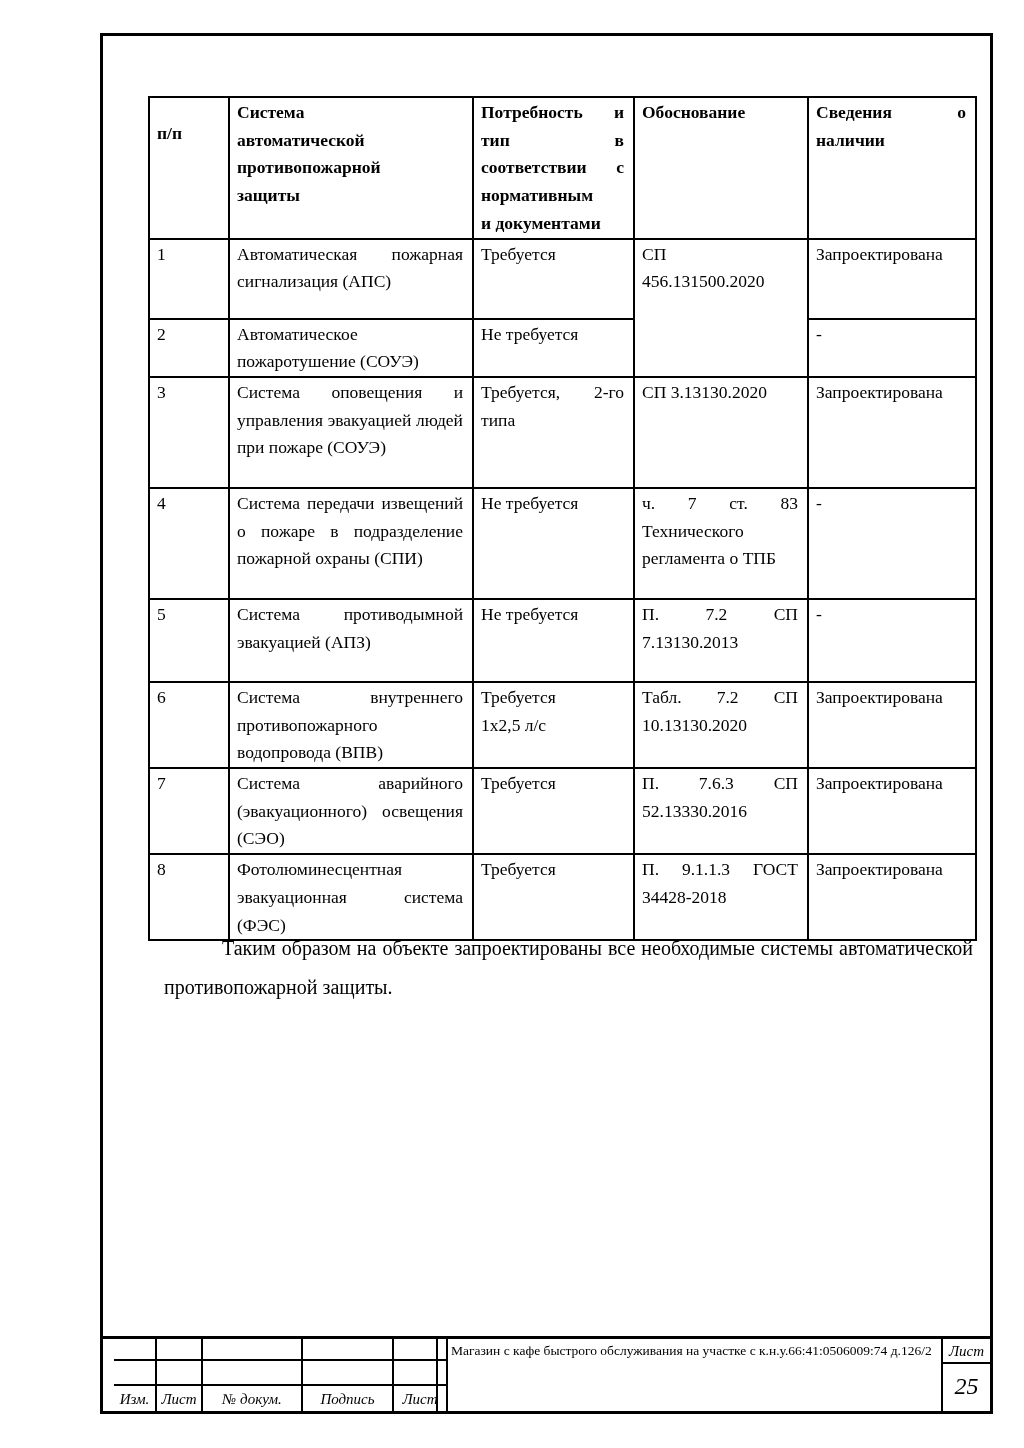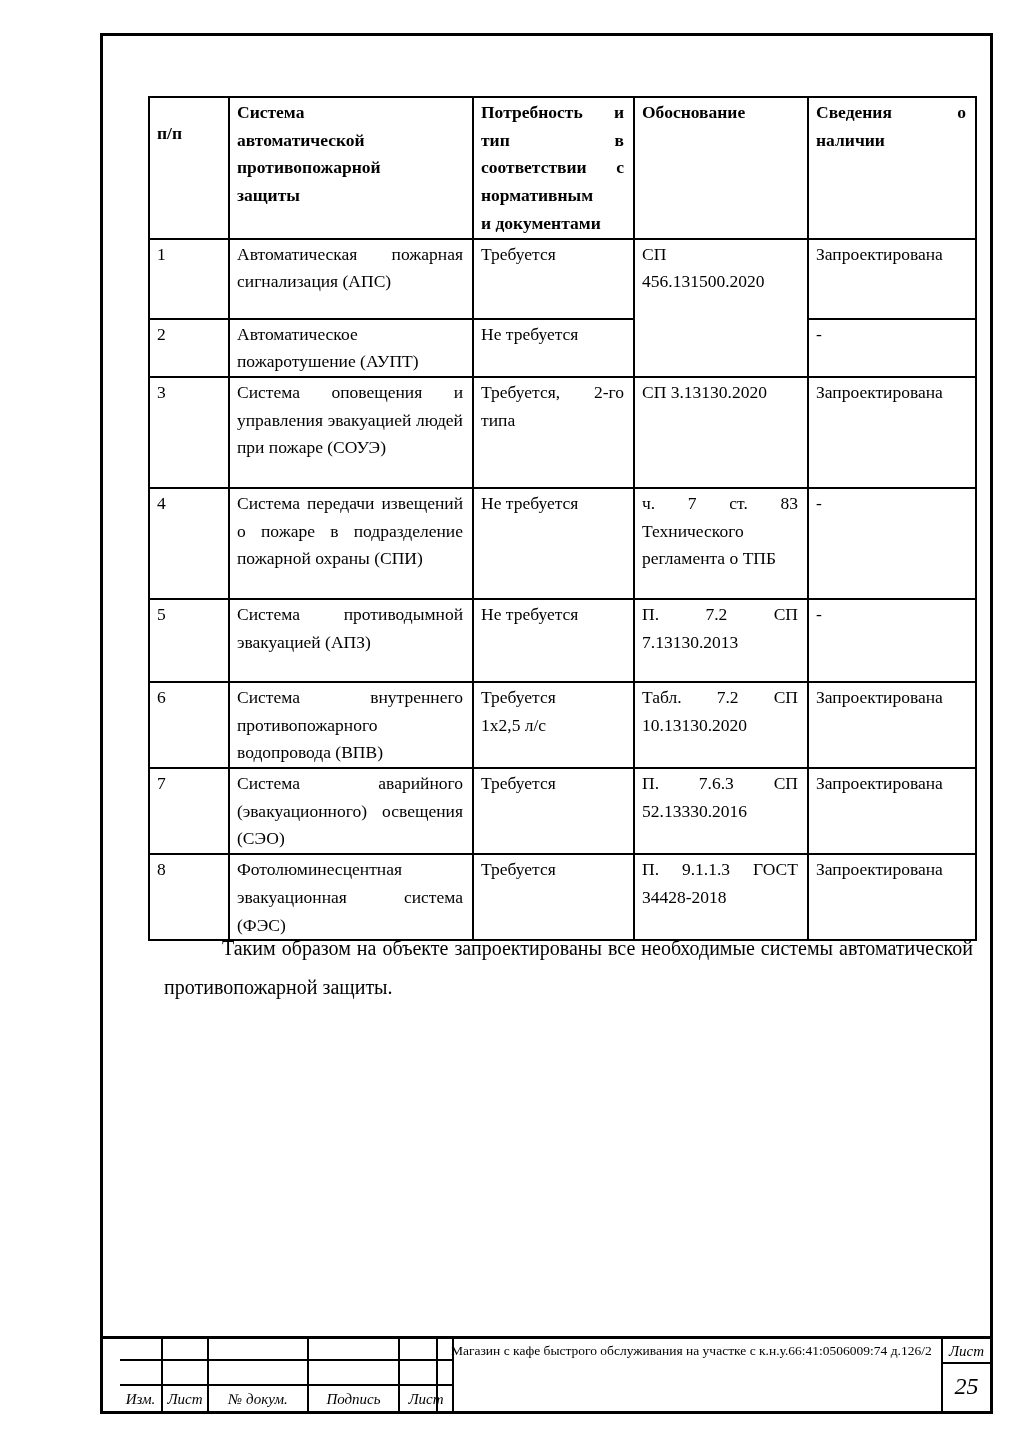--- a/index.html
+++ b/index.html
@@ -54,21 +54,21 @@
   }
   
   .titleblock {
     position: absolute;
     left: 0; right: 0; bottom: 0;
     height: 75px;
     border-top: 3px solid #000;
   }
   .tb-grid {
     position: absolute;
-    left: 17px; top: 0;
+    left: 11px; top: 0;
     border-collapse: collapse;
     table-layout: fixed;
     border-radius: 12px;
   }
   .tb-grid td {
     border: 2px solid #000;
     padding: 0;
     text-align: center;
     vertical-align: middle;
     overflow: hidden;
@@ -183,21 +183,21 @@
     <tr style="height:80px">
       <td class="num-col">1</td>
       <td>Автоматическая пожарная сигнализация (АПС)</td>
       <td>Требуется</td>
       <td rowspan="2">СП
 456.131500.2020</td>
       <td class="last-col">Запроектирована</td>
     </tr>
     <tr style="height:57px">
       <td class="num-col">2</td>
-      <td>Автоматическое пожаротушение (АУПТ)</td>
+      <td>Автоматическое пожаротушение (СОУЭ)</td>
       <td>Не требуется</td>
       <td class="last-col">-</td>
     </tr>
     <tr style="height:111px">
       <td class="num-col">3</td>
       <td>Система оповещения и управления эвакуацией людей при пожаре (СОУЭ)</td>
       <td>Требуется, 2-го типа</td>
       <td>СП 3.13130.2020</td>
       <td class="last-col">Запроектирована</td>
     </tr>

